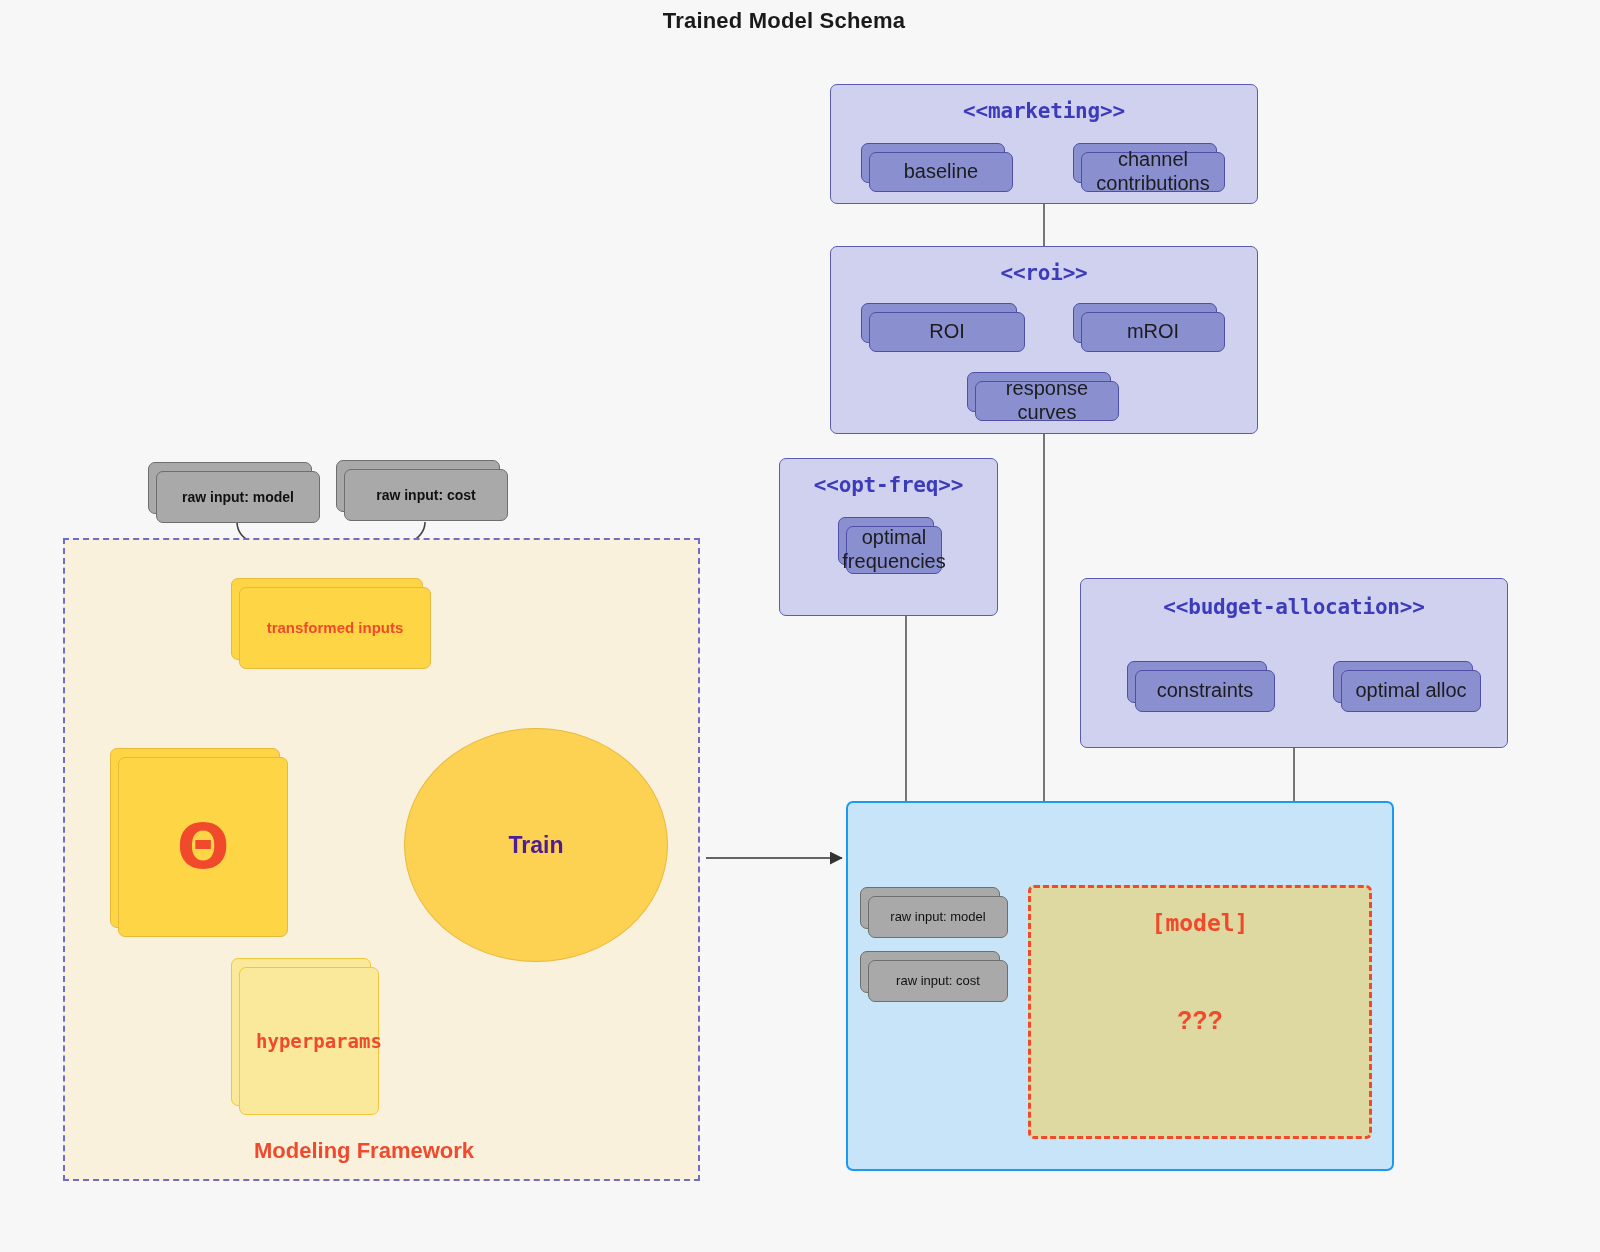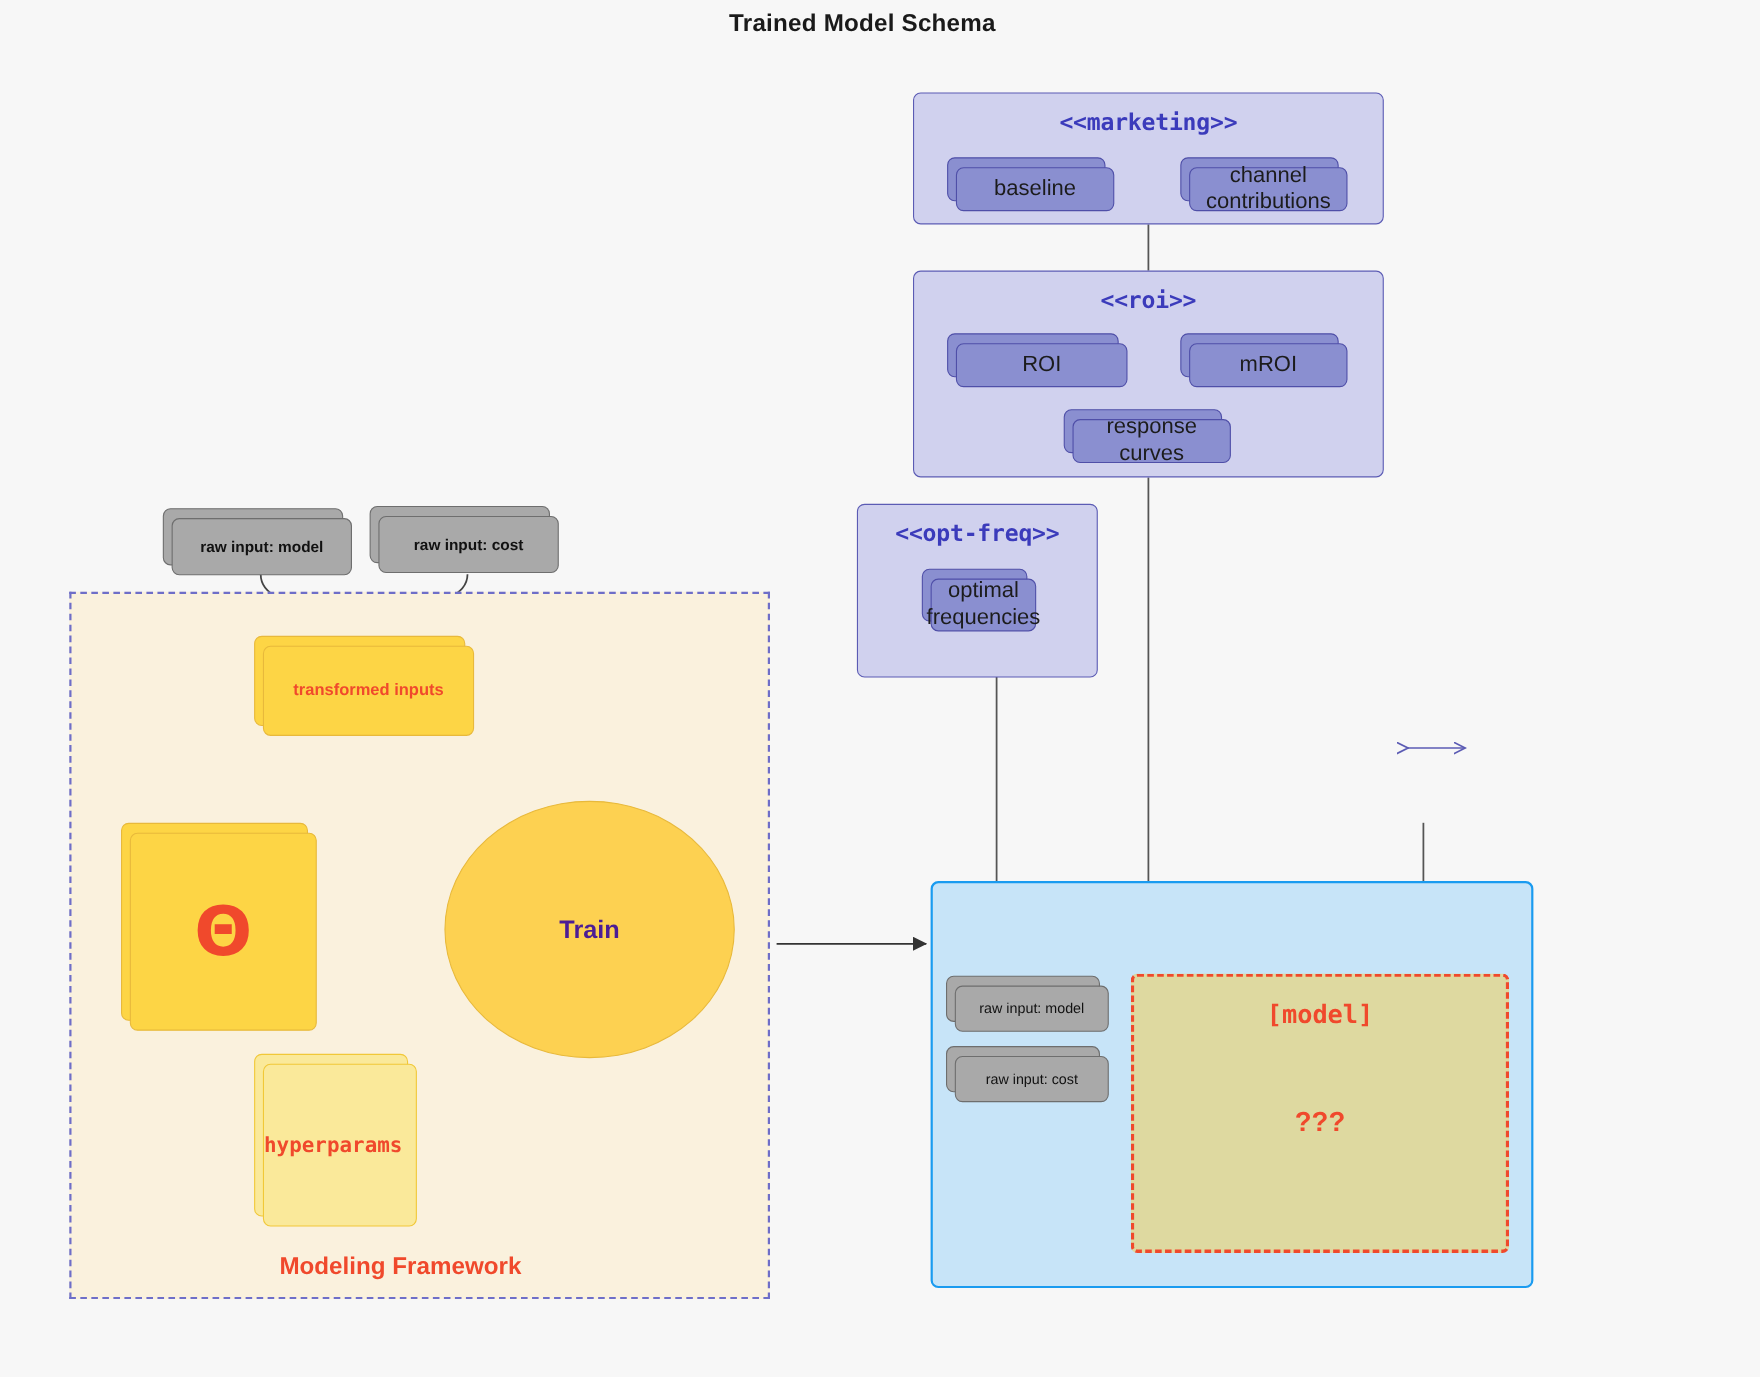--- a/index.html
+++ b/index.html
@@ -185,20 +185,21 @@
     font-family: "DejaVu Sans", sans-serif;
   }
 
   
   #hyperparams-card .maincard {
     font-family: "DejaVu Sans Mono", "Liberation Mono", monospace;
     font-size: 19px;
     font-weight: bold;
     color: #f0492c;
     justify-content: flex-start;
+    padding-left: 16px;
     text-align: left;
   }
 
   #transformed-card .maincard {
     font-size: 15px;
     font-weight: bold;
     color: #f0492c;
   }
 
   svg.overlay {
@@ -302,20 +303,33 @@
       <div class="shadowcard"></div>
       <div class="maincard">
         <span>
           <span>optimal</span><br>
           <span>frequencies</span>
         </span>
       </div>
     </div>
   </div>
 
+  <div class="pkg" style="left:1080px; top:578px; width:428px; height:170px;">
+    <div class="pkg-title" style="top:16px;">&lt;&lt;budget-allocation&gt;&gt;</div>
+
+    <div class="stack pcard" style="left:46px; top:82px; width:140px; height:42px;">
+      <div class="shadowcard"></div>
+      <div class="maincard">constraints</div>
+    </div>
+
+    <div class="stack pcard" style="left:252px; top:82px; width:140px; height:42px;">
+      <div class="shadowcard"></div>
+      <div class="maincard">optimal alloc</div>
+    </div>
+  </div>
 
   <div class="pkg blue" style="left:846px; top:801px; width:548px; height:370px;">
 
     <div class="stack gcard small" style="left:12px; top:84px; width:140px; height:42px;">
       <div class="shadowcard"></div>
       <div class="maincard">raw input: model</div>
     </div>
 
     <div class="stack gcard small" style="left:12px; top:148px; width:140px; height:42px;">
       <div class="shadowcard"></div>

